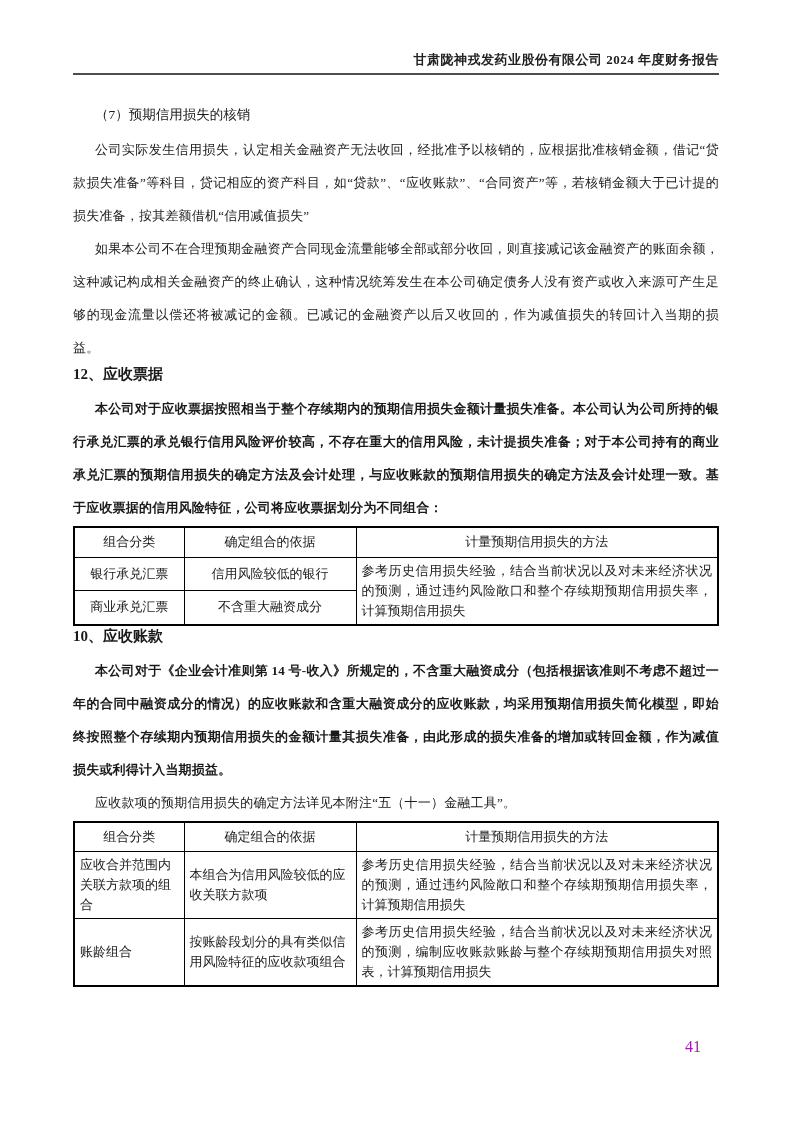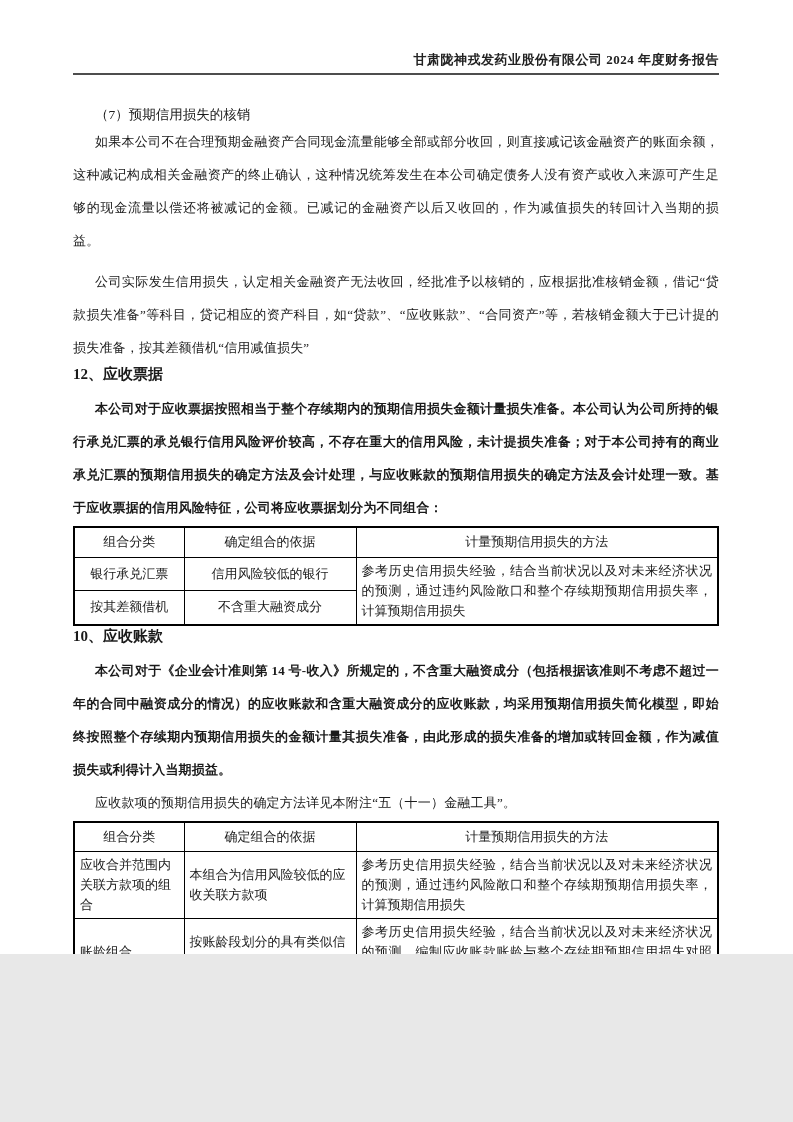--- a/index.html
+++ b/index.html
@@ -4,21 +4,21 @@
 <style>
   html, body {
     margin: 0;
     padding: 0;
     background: #e8e8e8;
     font-family: "Liberation Serif", "DejaVu Serif", serif;
   }
   .page {
     position: relative;
     width: 793px;
-    height: 954px;
+    height: 1122px;
     margin: 0 auto;
     background: #ffffff;
     color: #1a1a1a;
     overflow: hidden;
     box-sizing: border-box;
     padding: 0 74px 0 73px;
   }
   
   .doc-header {
     padding-top: 51px;
@@ -103,23 +103,23 @@
 </head>
 <body>
 
 <div class="page">
 
   <div class="doc-header">甘肃陇神戎发药业股份有限公司 2024 年度财务报告</div>
   <hr class="header-rule">
 
   <p class="sub-heading">（7）预期信用损失的核销</p>
 
+  <p class="body">公司实际发生信用损失，认定相关金融资产无法收回，经批准予以核销的，应根据批准核销金额，借记“贷款损失准备”等科目，贷记相应的资产科目，如“贷款”、“应收账款”、“合同资产”等，若核销金额大于已计提的损失准备，按其差额借机“信用减值损失”</p>
+
   <p class="body tight">如果本公司不在合理预期金融资产合同现金流量能够全部或部分收回，则直接减记该金融资产的账面余额，这种减记构成相关金融资产的终止确认，这种情况统筹发生在本公司确定债务人没有资产或收入来源可产生足够的现金流量以偿还将被减记的金额。已减记的金融资产以后又收回的，作为减值损失的转回计入当期的损益。</p>
-
-  <p class="body">公司实际发生信用损失，认定相关金融资产无法收回，经批准予以核销的，应根据批准核销金额，借记“贷款损失准备”等科目，贷记相应的资产科目，如“贷款”、“应收账款”、“合同资产”等，若核销金额大于已计提的损失准备，按其差额借机“信用减值损失”</p>
 
   <h2 class="section-heading mt-sec12">12、应收票据</h2>
 
   <p class="body mt-para">本公司对于应收票据按照相当于整个存续期内的预期信用损失金额计量损失准备。本公司认为公司所持的银行承兑汇票的承兑银行信用风险评价较高，不存在重大的信用风险，未计提损失准备；对于本公司持有的商业承兑汇票的预期信用损失的确定方法及会计处理，与应收账款的预期信用损失的确定方法及会计处理一致。基于应收票据的信用风险特征，公司将应收票据划分为不同组合：</p>
 
   <table class="doc-table">
     <colgroup>
         <col class="c1">
         <col class="c2">
         <col class="c3">
@@ -131,21 +131,21 @@
         <th>计量预期信用损失的方法</th>
       </tr>
     </thead>
     <tbody>
       <tr>
         <td class="cell-center">银行承兑汇票</td>
         <td class="cell-center">信用风险较低的银行</td>
         <td class="method-cell" rowspan="2">参考历史信用损失经验，结合当前状况以及对未来经济状况的预测，通过违约风险敞口和整个存续期预期信用损失率，计算预期信用损失</td>
       </tr>
       <tr>
-        <td class="cell-center">按其差额借机</td>
+        <td class="cell-center">商业承兑汇票</td>
         <td class="cell-center">不含重大融资成分</td>
       </tr>
     </tbody>
   </table>
 
   <h2 class="section-heading mt-sec13">10、应收账款</h2>
 
   <p class="body mt-para">本公司对于《企业会计准则第 14 号-收入》所规定的，不含重大融资成分（包括根据该准则不考虑不超过一年的合同中融资成分的情况）的应收账款和含重大融资成分的应收账款，均采用预期信用损失简化模型，即始终按照整个存续期内预期信用损失的金额计量其损失准备，由此形成的损失准备的增加或转回金额，作为减值损失或利得计入当期损益。</p>
 
   <p class="body tight">应收款项的预期信用损失的确定方法详见本附注“五（十一）金融工具”。</p>

